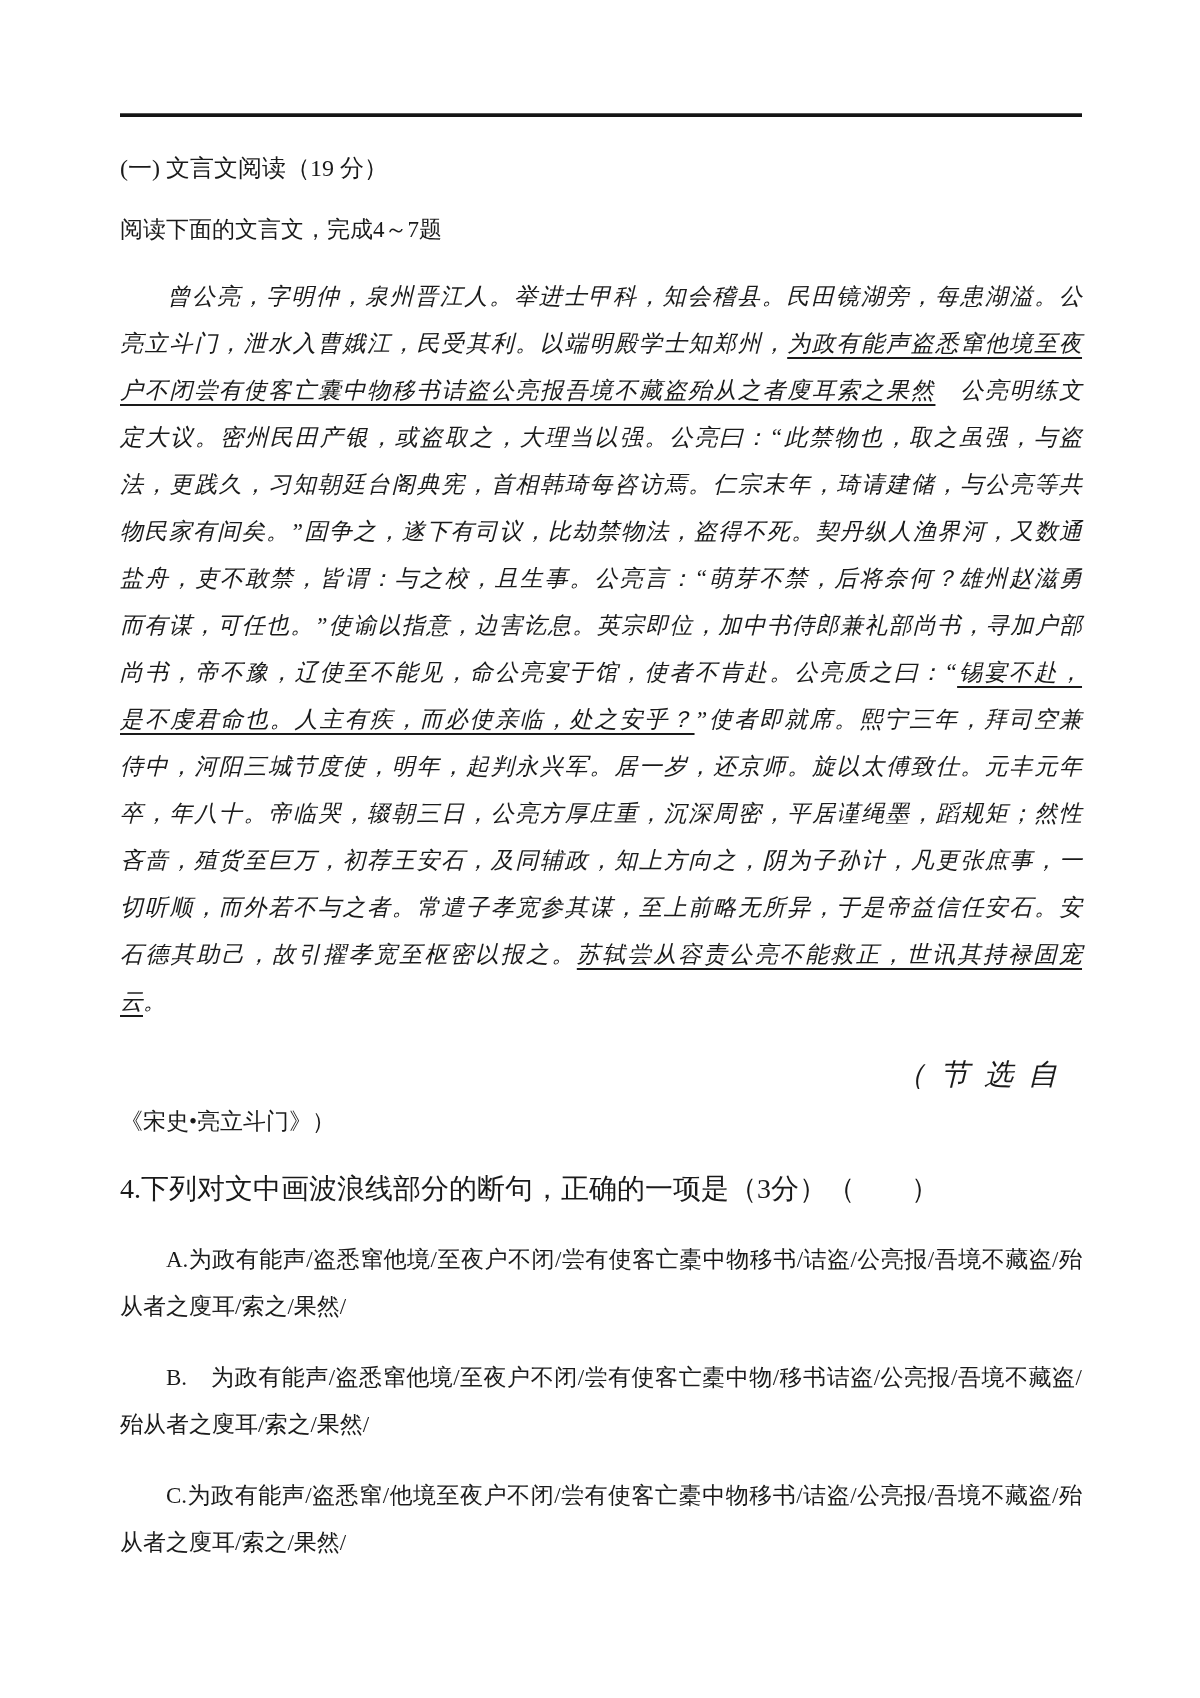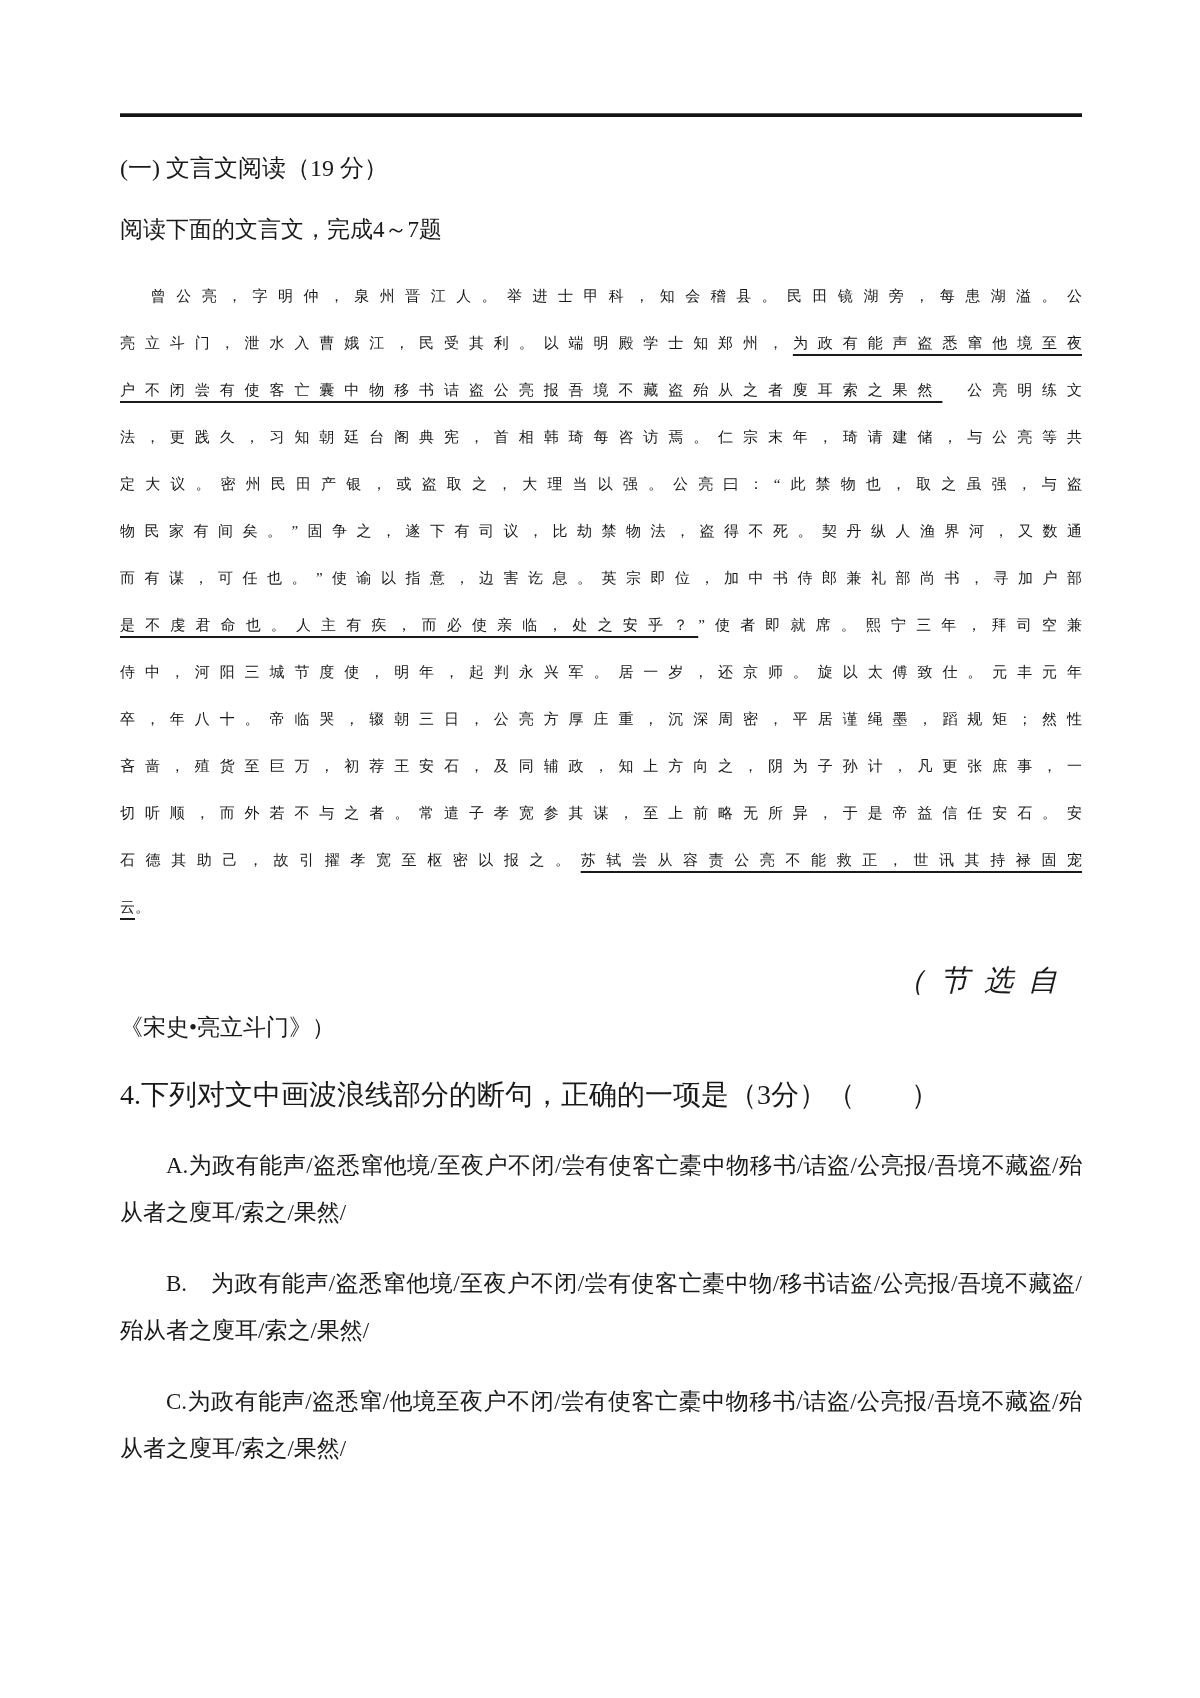--- a/index.html
+++ b/index.html
@@ -8,23 +8,24 @@
     width:1200px;height:1698px;position:relative;overflow:hidden;
     font-family:"Liberation Serif","DejaVu Serif",serif;
     color:#1a1a1a;
   }
   .content{position:absolute;left:120px;top:0;width:962px;}
   .rule{margin-top:113px;height:3px;background:#141414;border-top:1px solid #555;}
   .section-title{margin-top:36px;font-size:24px;line-height:30px;white-space:nowrap;}
   .instruction{margin-top:32px;font-size:23px;line-height:30px;white-space:nowrap;}
   .passage{margin-top:28px;}
   .pline{
-    font-size:15px;line-height:47px;height:47px;
+    font-size:23px;line-height:47px;height:47px;
     text-align:justify;text-align-last:justify;
     text-justify:inter-character;
+    font-style:italic;
   }
   .pline.first{text-indent:2.05em;}
   .pline.last{text-align-last:left;}
   .wavy{
     text-decoration:underline;
     text-underline-offset:6px;
     text-decoration-thickness:1.5px;
     text-decoration-color:#1a1a1a;
   }
   .attr-right{
@@ -45,24 +46,26 @@
   <div class="rule"></div>
 
   <div class="section-title">(一) 文言文阅读（19 分）</div>
 
   <div class="instruction">阅读下面的文言文，完成4～7题</div>
 
   <div class="passage">
       <div class="pline first"><span>曾公亮，字明仲，泉州晋江人。举进士甲科，知会稽县。民田镜湖旁，每患湖溢。公</span></div>
       <div class="pline"><span>亮立斗门，泄水入曹娥江，民受其利。以端明殿学士知郑州，</span><span class="wavy">为政有能声盗悉窜他境至夜</span></div>
       <div class="pline"><span class="wavy">户不闭尝有使客亡囊中物移书诘盗公亮报吾境不藏盗殆从之者廋耳索之果然</span><span>　公亮明练文</span></div>
+      <div class="pline"><span>定大议。密州民田产银，或盗取之，大理当以强。公亮曰：“此禁物也，取之虽强，与盗</span></div>
       <div class="pline"><span>法，更践久，习知朝廷台阁典宪，首相韩琦每咨访焉。仁宗末年，琦请建储，与公亮等共</span></div>
-      <div class="pline"><span>定大议。密州民田产银，或盗取之，大理当以强。公亮曰：“此禁物也，取之虽强，与盗</span></div>
       <div class="pline"><span>物民家有间矣。”固争之，遂下有司议，比劫禁物法，盗得不死。契丹纵人渔界河，又数通</span></div>
+      <div class="pline"><span>盐舟，吏不敢禁，皆谓：与之校，且生事。公亮言：“萌芽不禁，后将奈何？雄州赵滋勇</span></div>
       <div class="pline"><span>而有谋，可任也。”使谕以指意，边害讫息。英宗即位，加中书侍郎兼礼部尚书，寻加户部</span></div>
+      <div class="pline"><span>尚书，帝不豫，辽使至不能见，命公亮宴于馆，使者不肯赴。公亮质之曰：“</span><span class="wavy">锡宴不赴，</span></div>
       <div class="pline"><span class="wavy">是不虔君命也。人主有疾，而必使亲临，处之安乎？</span><span>”使者即就席。熙宁三年，拜司空兼</span></div>
       <div class="pline"><span>侍中，河阳三城节度使，明年，起判永兴军。居一岁，还京师。旋以太傅致仕。元丰元年</span></div>
       <div class="pline"><span>卒，年八十。帝临哭，辍朝三日，公亮方厚庄重，沉深周密，平居谨绳墨，蹈规矩；然性</span></div>
       <div class="pline"><span>吝啬，殖货至巨万，初荐王安石，及同辅政，知上方向之，阴为子孙计，凡更张庶事，一</span></div>
       <div class="pline"><span>切听顺，而外若不与之者。常遣子孝宽参其谋，至上前略无所异，于是帝益信任安石。安</span></div>
       <div class="pline"><span>石德其助己，故引擢孝宽至枢密以报之。</span><span class="wavy">苏轼尝从容责公亮不能救正，世讯其持禄固宠</span></div>
       <div class="pline last"><span class="wavy">云</span><span>。</span></div>
     </div>
 
   <div class="attr-right">（节选自</div>

